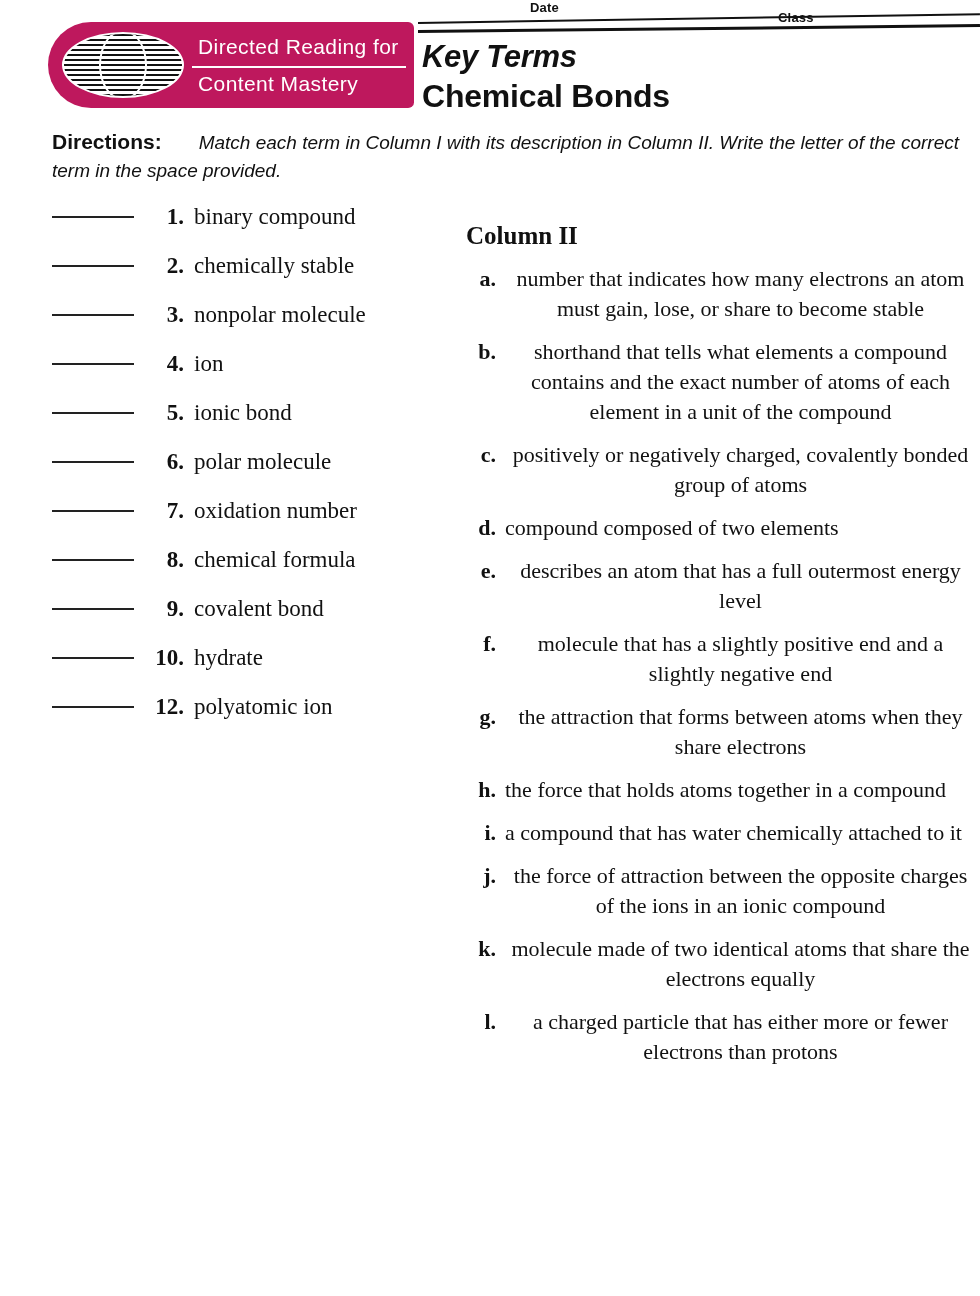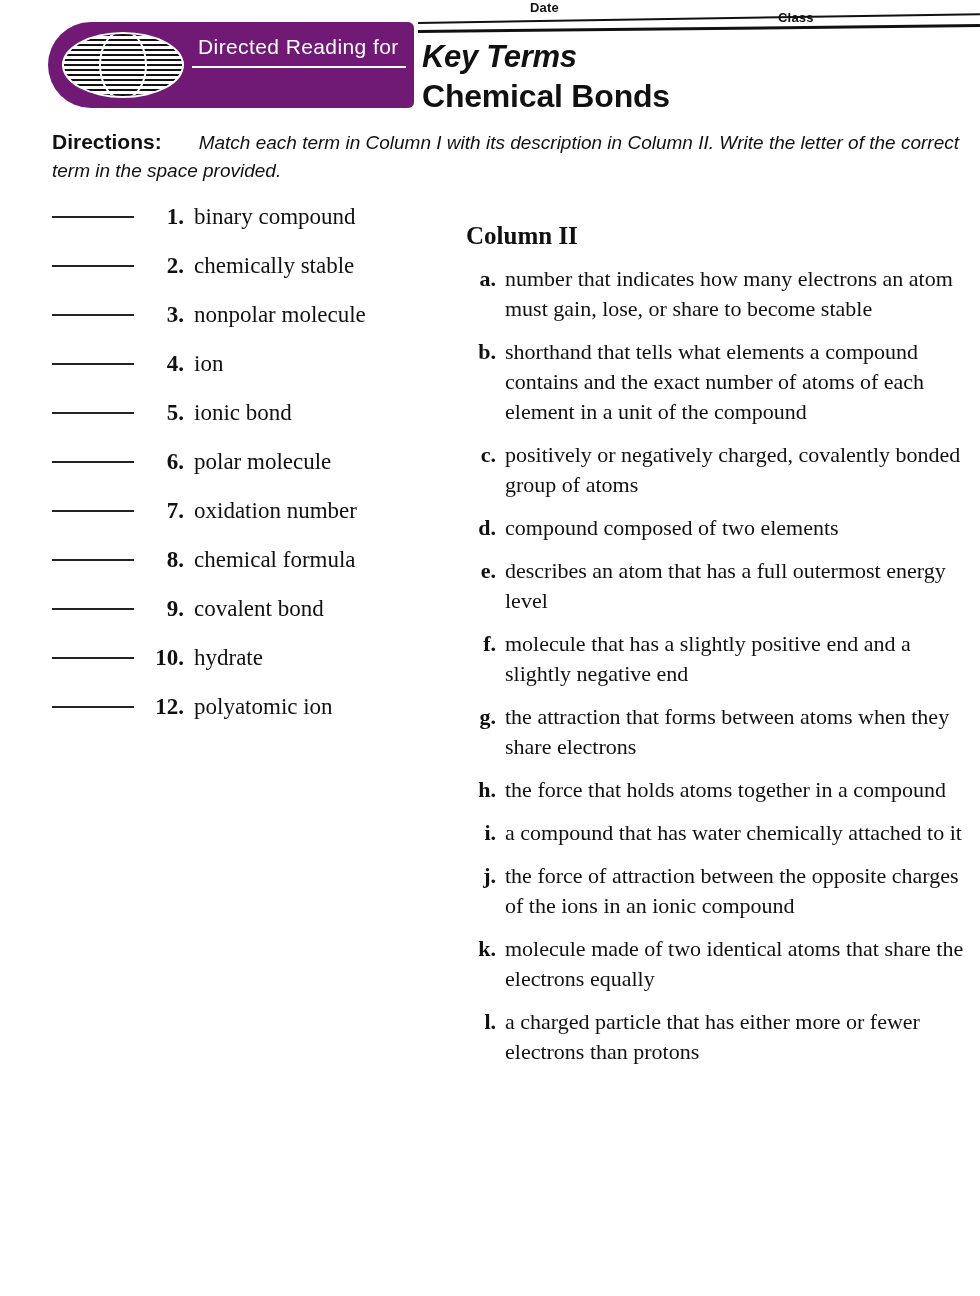--- a/index.html
+++ b/index.html
@@ -55,21 +55,21 @@
     transform-origin: left center;
   }
 
   
   .banner {
     position: absolute;
     left: 48px;
     top: 22px;
     width: 366px;
     height: 86px;
-    background: #701a75;
+    background: #be185d;
     border-radius: 44px 6px 6px 44px;
     text-align: center;
   }
   .banner-globe {
     position: absolute;
     left: 14px;
     top: 10px;
     width: 122px;
     height: 66px;
     border-radius: 50%;
@@ -93,21 +93,21 @@
   }
   .banner-line1, .banner-line2 {
     position: absolute;
     color: #ffffff;
     font-family: "Liberation Sans", sans-serif;
     font-size: 21px;
     letter-spacing: 0.4px;
     white-space: nowrap;
   }
   .banner-line1 { left: 150px; top: 13px; }
-  .banner-line2 { left: 150px; top: 50px; margin-top: 32px; }
+  .banner-line2 { left: 150px; top: 50px; }
   .banner-div {
     position: absolute;
     left: 144px;
     top: 44px;
     width: 214px;
     height: 2px;
     background: #ffffff;
   }
 
   
@@ -215,20 +215,21 @@
     margin-right: 9px;
     font-weight: bold;
     font-size: 22px;
     font-family: "Liberation Serif", serif;
     line-height: 30px;
   }
   .def-text {
     font-size: 22px;
     line-height: 30px;
     font-family: "Liberation Serif", serif;
+    text-align: center;
   }
 </style>
 </head>
 <body>
 
 <div class="top-fields">
   <div class="field-label field-date">Date</div>
   <div class="field-label field-class">Class</div>
   <div class="rule-top"></div>
   <div class="rule-top2"></div>

